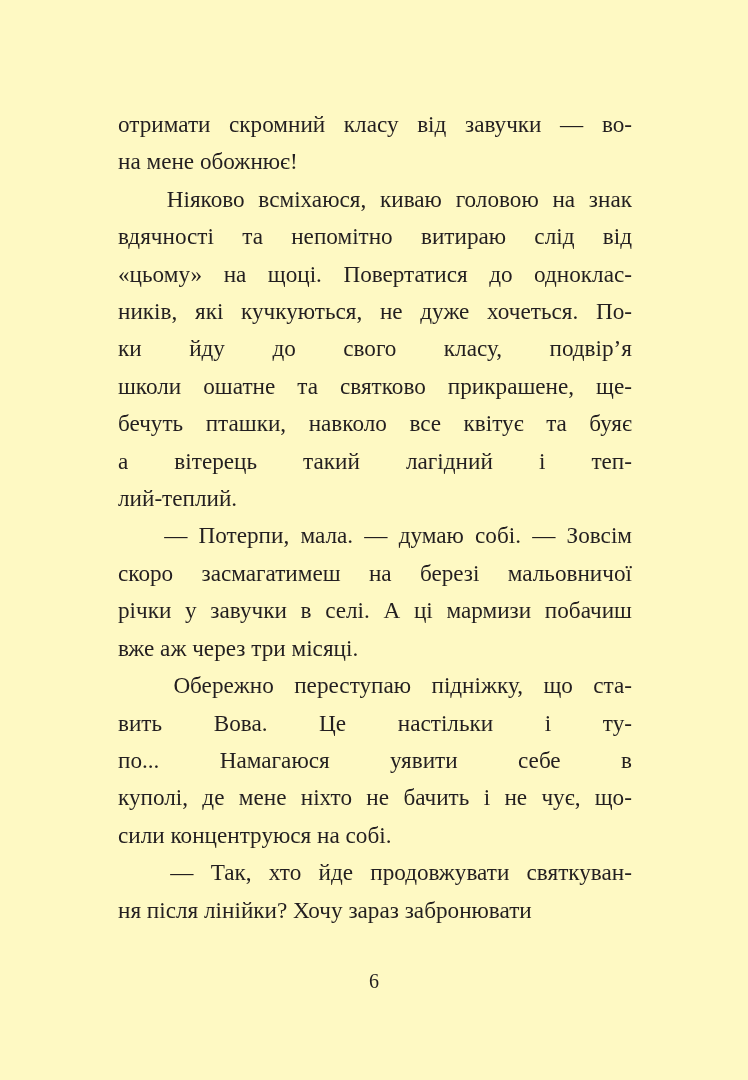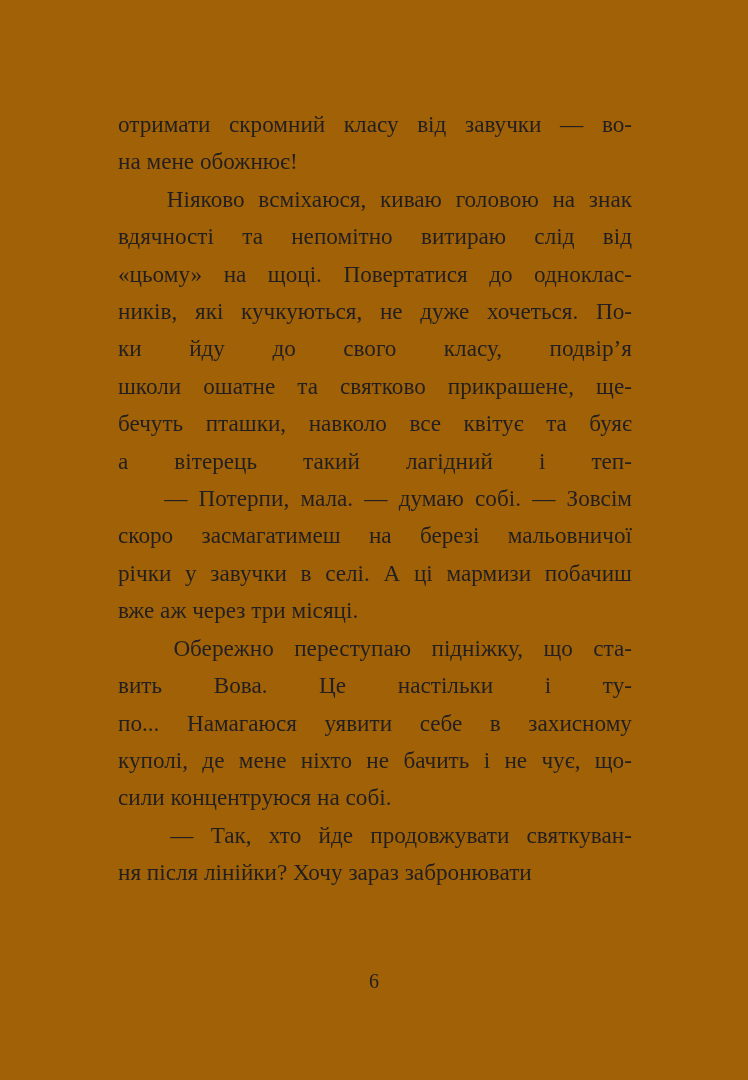--- a/index.html
+++ b/index.html
@@ -7,21 +7,21 @@
     margin: 0;
     padding: 0;
     background: #ffffff;
   }
 
   .page {
     position: relative;
     width: 748px;
     height: 1080px;
     margin: 0 auto;
-    background: #a16207;
+    background: #fef9c3;
     overflow: hidden;
     font-family: "Liberation Serif", "DejaVu Serif", serif;
     color: #231f20;
     -webkit-font-smoothing: antialiased;
   }
 
   .text-block {
     position: absolute;
     left: 118px;
     top: 106px;
@@ -82,31 +82,32 @@
       </p>
       <p class="para">
         <span class="line justify"><span class="indent"></span><span class="w">Ніяково</span><span class="w">всміхаюся,</span><span class="w">киваю</span><span class="w">головою</span><span class="w">на</span><span class="w">знак</span></span>
         <span class="line justify"><span class="w">вдячності</span><span class="w">та</span><span class="w">непомітно</span><span class="w">витираю</span><span class="w">слід</span><span class="w">від</span></span>
         <span class="line justify"><span class="w">«цьому»</span><span class="w">на</span><span class="w">щоці.</span><span class="w">Повертатися</span><span class="w">до</span><span class="w">одноклас-</span></span>
         <span class="line justify"><span class="w">ників,</span><span class="w">які</span><span class="w">кучкуються,</span><span class="w">не</span><span class="w">дуже</span><span class="w">хочеться.</span><span class="w">По-</span></span>
         <span class="line justify"><span class="w">ки</span><span class="w">йду</span><span class="w">до</span><span class="w">свого</span><span class="w">класу,</span><span class="w">подвір’я</span></span>
         <span class="line justify"><span class="w">школи</span><span class="w">ошатне</span><span class="w">та</span><span class="w">святково</span><span class="w">прикрашене,</span><span class="w">ще-</span></span>
         <span class="line justify"><span class="w">бечуть</span><span class="w">пташки,</span><span class="w">навколо</span><span class="w">все</span><span class="w">квітує</span><span class="w">та</span><span class="w">буяє</span></span>
         <span class="line justify"><span class="w">а</span><span class="w">вітерець</span><span class="w">такий</span><span class="w">лагідний</span><span class="w">і</span><span class="w">теп-</span></span>
+        <span class="line">лий-теплий.</span>
       </p>
       <p class="para">
         <span class="line justify"><span class="indent"></span><span class="w">—</span><span class="w">Потерпи,</span><span class="w">мала.</span><span class="w">—</span><span class="w">думаю</span><span class="w">собі.</span><span class="w">—</span><span class="w">Зовсім</span></span>
         <span class="line justify"><span class="w">скоро</span><span class="w">засмагатимеш</span><span class="w">на</span><span class="w">березі</span><span class="w">мальовничої</span></span>
         <span class="line justify"><span class="w">річки</span><span class="w">у</span><span class="w">завучки</span><span class="w">в</span><span class="w">селі.</span><span class="w">А</span><span class="w">ці</span><span class="w">мармизи</span><span class="w">побачиш</span></span>
         <span class="line">вже аж через три місяці.</span>
       </p>
       <p class="para">
         <span class="line justify"><span class="indent"></span><span class="w">Обережно</span><span class="w">переступаю</span><span class="w">підніжку,</span><span class="w">що</span><span class="w">ста-</span></span>
         <span class="line justify"><span class="w">вить</span><span class="w">Вова.</span><span class="w">Це</span><span class="w">настільки</span><span class="w">і</span><span class="w">ту-</span></span>
-        <span class="line justify"><span class="w">по...</span><span class="w">Намагаюся</span><span class="w">уявити</span><span class="w">себе</span><span class="w">в</span><span class="w">захисному</span></span>
+        <span class="line justify"><span class="w">по...</span><span class="w">Намагаюся</span><span class="w">уявити</span><span class="w">себе</span><span class="w">в</span></span>
         <span class="line justify"><span class="w">куполі,</span><span class="w">де</span><span class="w">мене</span><span class="w">ніхто</span><span class="w">не</span><span class="w">бачить</span><span class="w">і</span><span class="w">не</span><span class="w">чує,</span><span class="w">що-</span></span>
         <span class="line">сили концентруюся на собі.</span>
       </p>
       <p class="para">
         <span class="line justify"><span class="indent"></span><span class="w">—</span><span class="w">Так,</span><span class="w">хто</span><span class="w">йде</span><span class="w">продовжувати</span><span class="w">святкуван-</span></span>
         <span class="line">ня після лінійки? Хочу зараз забронювати</span>
       </p>
     </div>
 
   <div class="folio">6</div>

